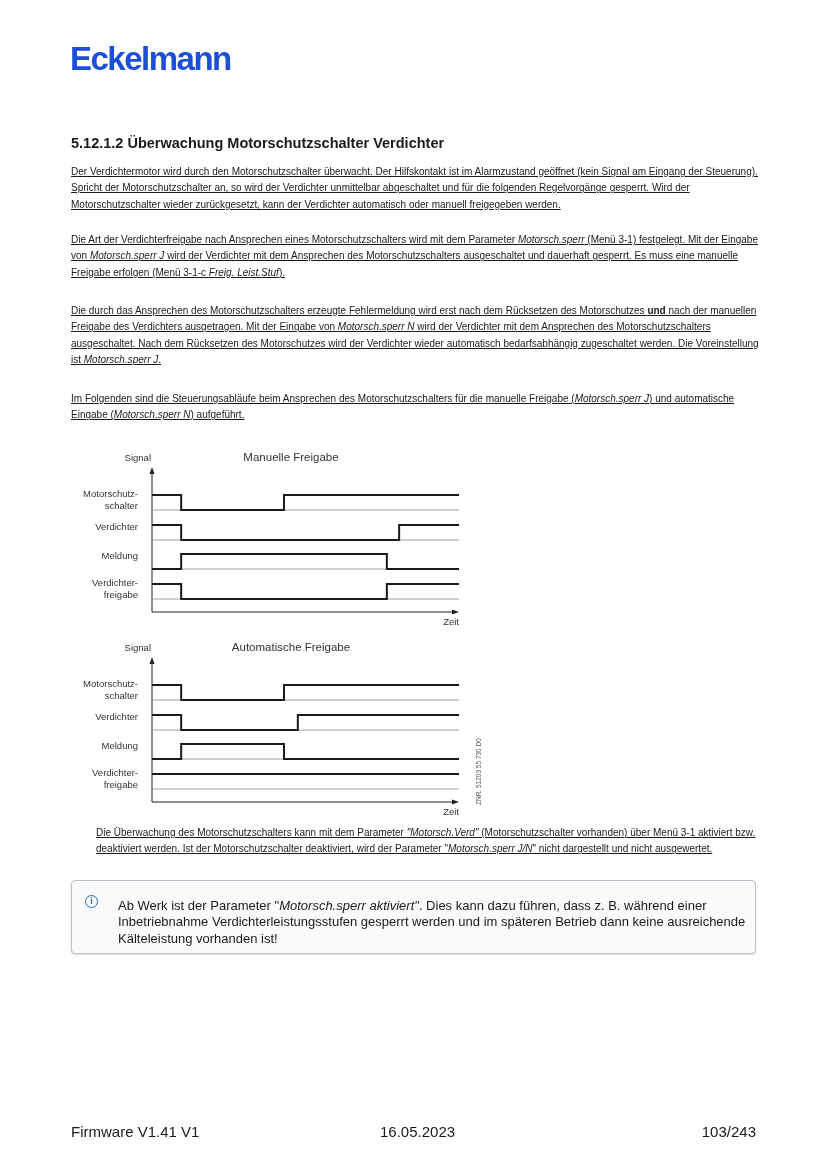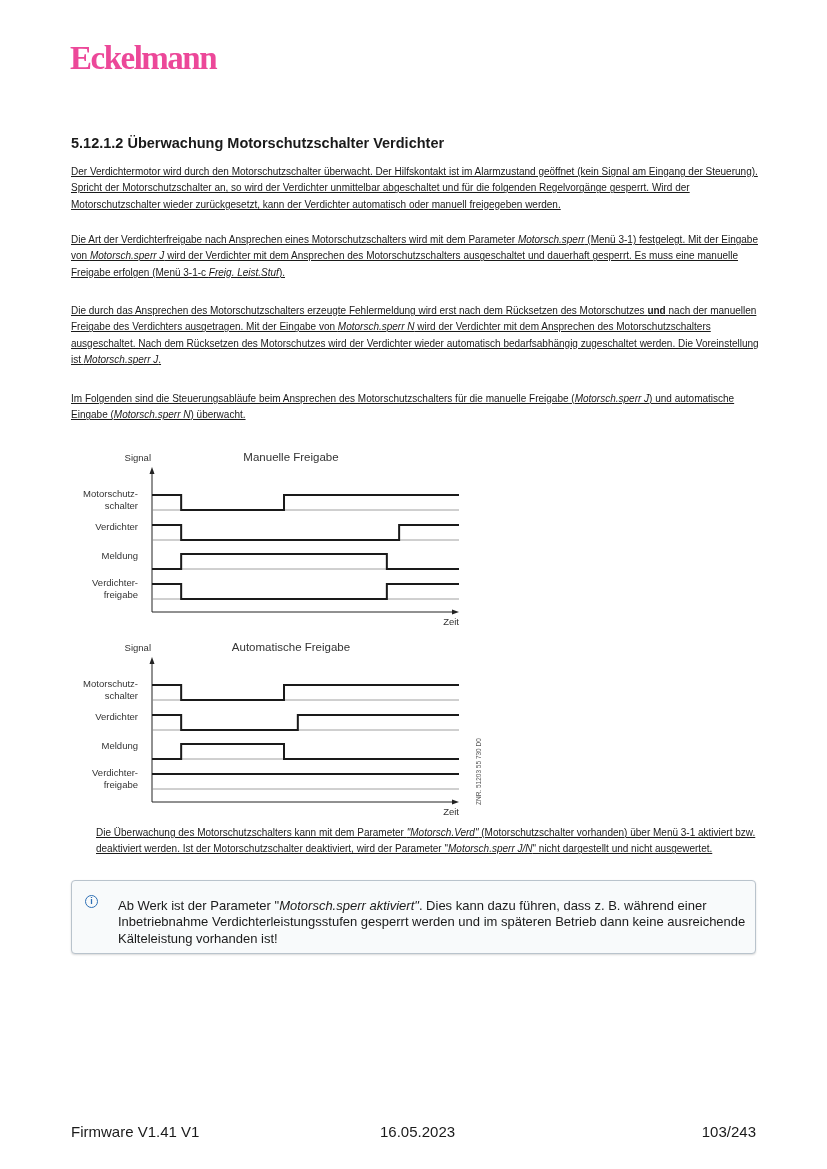--- a/index.html
+++ b/index.html
@@ -1,19 +1,19 @@
 <!DOCTYPE html>
 <html><head>
 <meta charset="utf-8">
 <style>
   html, body { margin: 0; padding: 0; background: #ffffff; }
   body { width: 827px; height: 1169px; position: relative; overflow: hidden;
          font-family: "Liberation Sans", sans-serif; color: #1a1a1a; }
-  .logo { position: absolute; left: 70px; top: 40px; font-family: Liberation Serif, serif;
-          font-weight: bold; font-size: 33px; color: #ec4899; letter-spacing: -1.5px; }
+  .logo { position: absolute; left: 70px; top: 40px; font-family: Liberation Sans, sans-serif;
+          font-weight: bold; font-size: 33px; color: #1d4ed8; letter-spacing: -1.5px; }
   .heading { position: absolute; left: 71px; top: 135px; font-size: 14.5px; font-weight: bold; margin: 0; }
   .body-text { position: absolute; left: 71px; width: 690px; font-size: 10px; line-height: 16.4px; margin: 0; text-decoration: underline; }
   .body-text i { font-style: italic; }
   .p1 { top: 164px; }
   .p2 { top: 232px; }
   .p3 { top: 303px; }
   .p4 { top: 391px; }
   .p5 { top: 825px; margin-left: 25px; }
   svg.diagram { position: absolute; left: 0; top: 440px; }
   .diag-text { font-family: "Liberation Sans", sans-serif; font-size: 9.5px; fill: #333; }
@@ -37,21 +37,21 @@
 <div class="logo">Eckelmann</div>
 
 <h2 class="heading">5.12.1.2  Überwachung Motorschutzschalter Verdichter</h2>
 
 <p class="body-text p1">Der Verdichtermotor wird durch den Motorschutzschalter überwacht. Der Hilfskontakt ist im Alarmzustand geöffnet (kein Signal am Eingang der Steuerung). Spricht der Motorschutzschalter an, so wird der Verdichter unmittelbar abgeschaltet und für die folgenden Regelvorgänge gesperrt. Wird der Motorschutzschalter wieder zurückgesetzt, kann der Verdichter automatisch oder manuell freigegeben werden.</p>
 
 <p class="body-text p2"><span>Die Art der Verdichterfreigabe nach Ansprechen eines Motorschutzschalters wird mit dem Parameter </span><i>Motorsch.sperr</i><span> (Menü 3-1) festgelegt. Mit der Eingabe von </span><i>Motorsch.sperr J</i><span> wird der Verdichter mit dem Ansprechen des Motorschutzschalters ausgeschaltet und dauerhaft gesperrt. Es muss eine manuelle Freigabe erfolgen (Menü 3-1-c </span><i>Freig. Leist.Stuf</i><span>).</span></p>
 
 <p class="body-text p3"><span>Die durch das Ansprechen des Motorschutzschalters erzeugte Fehlermeldung wird erst nach dem Rücksetzen des Motorschutzes </span><b>und</b><span> nach der manuellen Freigabe des Verdichters ausgetragen. Mit der Eingabe von </span><i>Motorsch.sperr N</i><span> wird der Verdichter mit dem Ansprechen des Motorschutzschalters ausgeschaltet. Nach dem Rücksetzen des Motorschutzes wird der Verdichter wieder automatisch bedarfsabhängig zugeschaltet werden. Die Voreinstellung ist </span><i>Motorsch.sperr J</i><span>.</span></p>
 
-<p class="body-text p4"><span>Im Folgenden sind die Steuerungsabläufe beim Ansprechen des Motorschutzschalters für die manuelle Freigabe (</span><i>Motorsch.sperr J</i><span>) und automatische Eingabe (</span><i>Motorsch.sperr N</i><span>) überwacht.</span></p>
+<p class="body-text p4"><span>Im Folgenden sind die Steuerungsabläufe beim Ansprechen des Motorschutzschalters für die manuelle Freigabe (</span><i>Motorsch.sperr J</i><span>) und automatische Eingabe (</span><i>Motorsch.sperr N</i><span>) aufgeführt.</span></p>
 
 <svg class="diagram" id="diagram" width="827" height="382" viewBox="0 0 827 382" xmlns="http://www.w3.org/2000/svg">
     <text x="151" y="21" class="diag-text" text-anchor="end">Signal</text>
     <text x="291" y="21" class="diag-title" text-anchor="middle">Manuelle Freigabe</text>
     <line x1="152" y1="32" x2="152" y2="172" stroke="#222" stroke-width="1"></line>
     <polygon points="149.5,34 154.5,34 152,27" fill="#222"></polygon>
     <line x1="152" y1="172" x2="455" y2="172" stroke="#222" stroke-width="1"></line>
     <polygon points="452,169.5 452,174.5 459,172" fill="#222"></polygon>
     <text x="459" y="185" class="diag-text" text-anchor="end">Zeit</text>
     <text x="138" y="57" class="diag-text" text-anchor="end">Motorschutz-</text>

